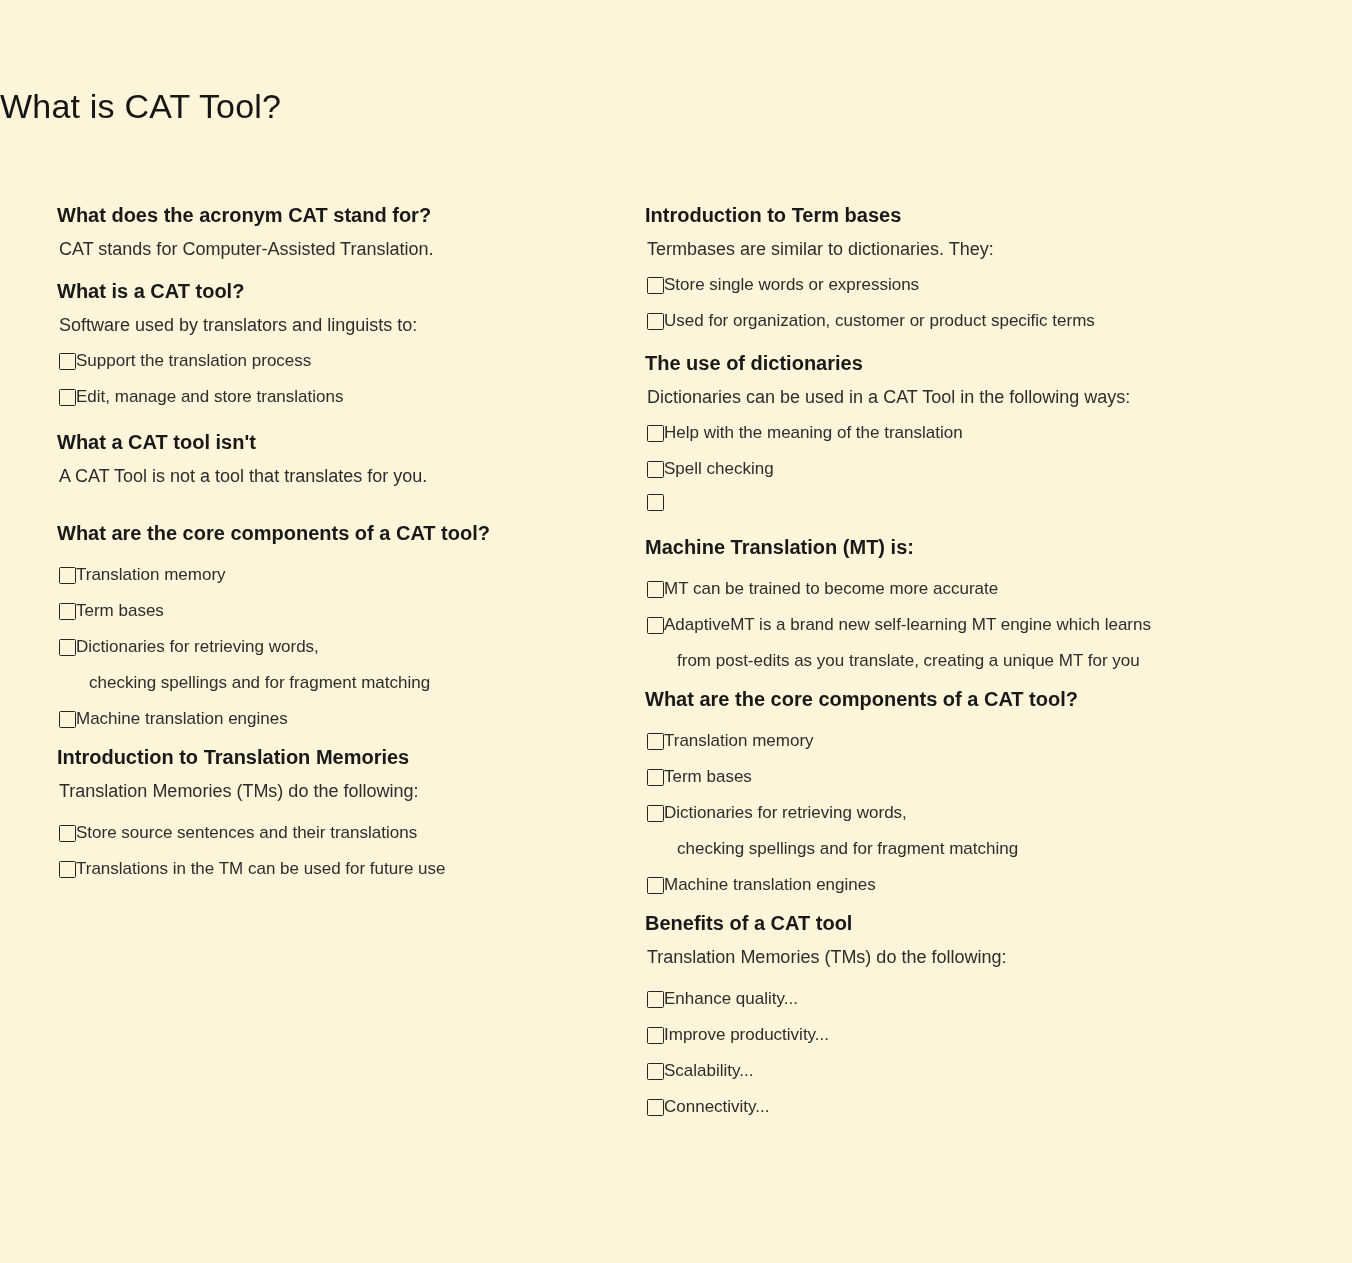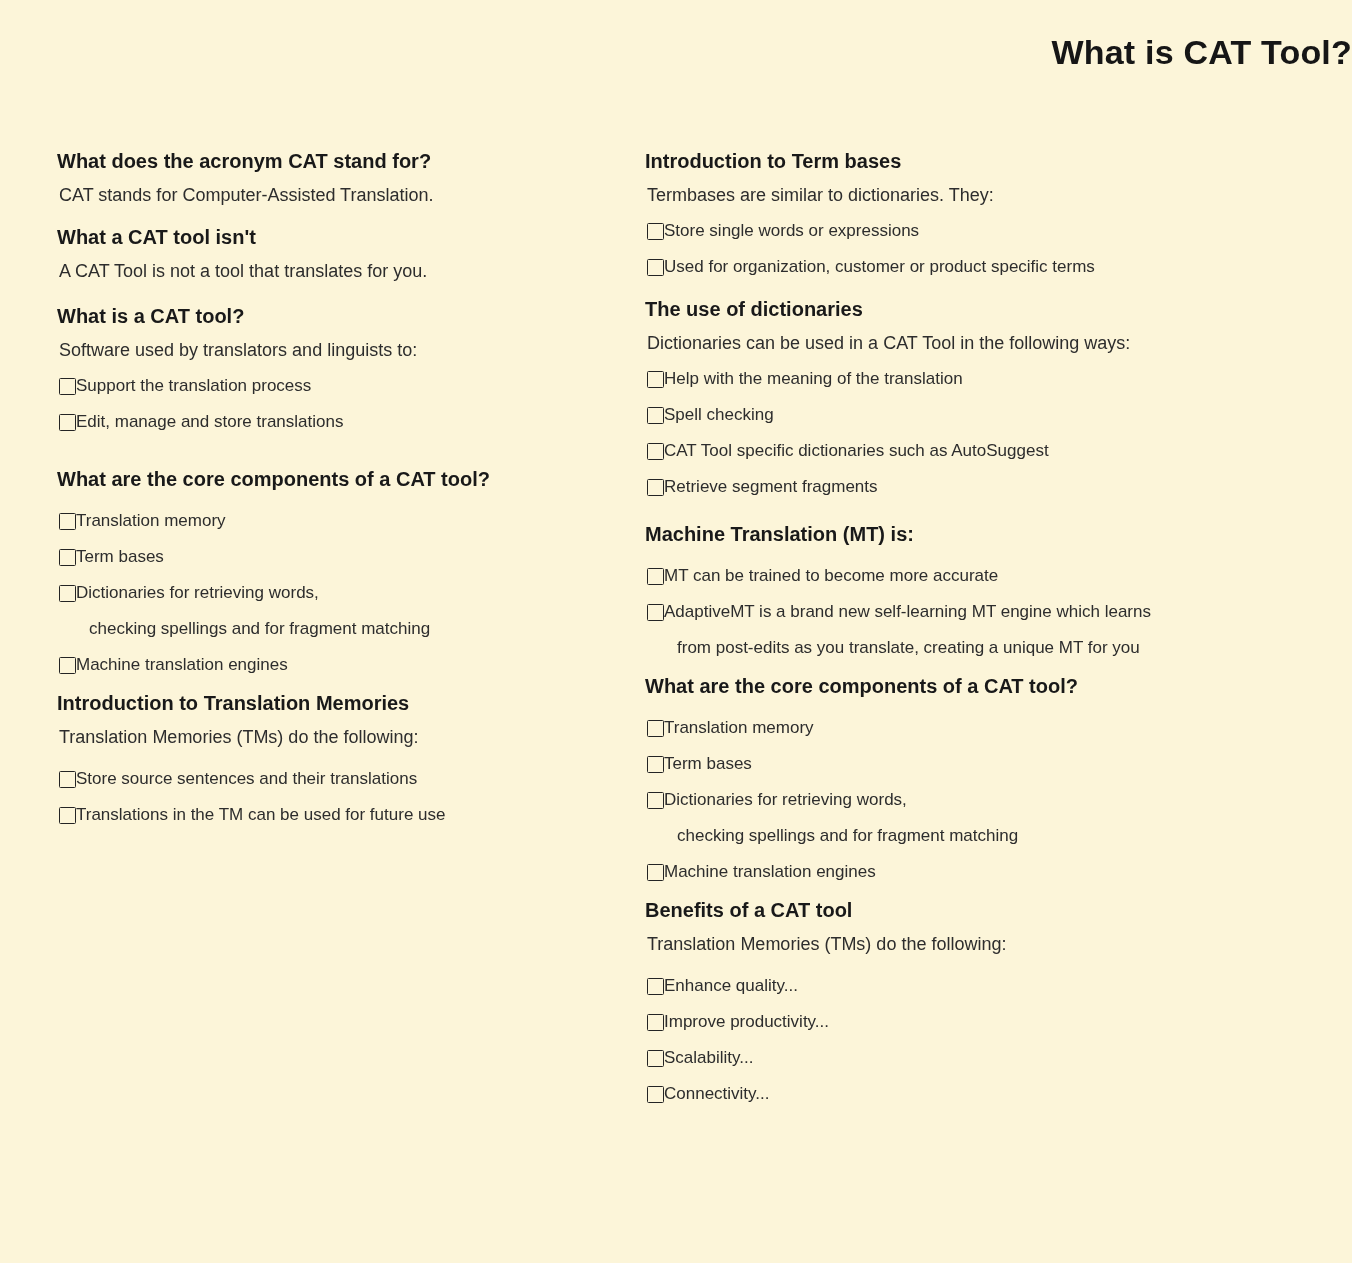--- a/index.html
+++ b/index.html
@@ -10,25 +10,25 @@
     width: 1352px;
     height: 1263px;
     background: #FCF5D9;
     font-family: "Liberation Sans", "DejaVu Sans", sans-serif;
     color: #2b2b2b;
     overflow: hidden;
     position: relative;
   }
   .page-title {
     margin: 0;
-    padding-top: 30px;
-    text-align: right;
+    padding-top: 84px;
+    text-align: left;
     font-size: 34px;
     line-height: 44px;
-    font-weight: 700;
+    font-weight: 400;
     color: #161616;
     letter-spacing: 0.2px;
   }
   .columns {
     display: flex;
     padding-left: 57px;
     margin-top: 62px;
     align-items: flex-start;
   }
   .col {
@@ -98,36 +98,36 @@
 
 <h1 class="page-title">What is CAT Tool?</h1>
 
 <div class="columns">
   <div class="col col-left" id="col-left">
       <section class="section">
         <h2 class="section-heading">What does the acronym CAT stand for?</h2>
         <p class="section-para">CAT stands for Computer-Assisted Translation.</p>
       </section>
       <section class="section">
+        <h2 class="section-heading">What is a CAT tool?</h2>
+        <p class="section-para">Software used by translators and linguists to:</p>
+        <div class="checkbox-row">
+          <span class="checkbox"></span>
+          <span class="checkbox-label">Support the translation process</span>
+        </div>
+        <div class="checkbox-row">
+          <span class="checkbox"></span>
+          <span class="checkbox-label">Edit, manage and store translations</span>
+        </div>
+      </section>
+      <section class="section">
         <h2 class="section-heading">What a CAT tool isn't</h2>
         <p class="section-para">A CAT Tool is not a tool that translates for you.</p>
       </section>
       <section class="section">
-        <h2 class="section-heading">What is a CAT tool?</h2>
-        <p class="section-para">Software used by translators and linguists to:</p>
-        <div class="checkbox-row">
-          <span class="checkbox"></span>
-          <span class="checkbox-label">Support the translation process</span>
-        </div>
-        <div class="checkbox-row">
-          <span class="checkbox"></span>
-          <span class="checkbox-label">Edit, manage and store translations</span>
-        </div>
-      </section>
-      <section class="section">
         <h2 class="section-heading no-para">What are the core components of a CAT tool?</h2>
         <div class="checkbox-row">
           <span class="checkbox"></span>
           <span class="checkbox-label">Translation memory</span>
         </div>
         <div class="checkbox-row">
           <span class="checkbox"></span>
           <span class="checkbox-label">Term bases</span>
         </div>
         <div class="checkbox-row">
@@ -172,25 +172,20 @@
         <div class="checkbox-row">
           <span class="checkbox"></span>
           <span class="checkbox-label">Help with the meaning of the translation</span>
         </div>
         <div class="checkbox-row">
           <span class="checkbox"></span>
           <span class="checkbox-label">Spell checking</span>
         </div>
         <div class="checkbox-row">
           <span class="checkbox"></span>
-          <span class="checkbox-label">CAT Tool specific dictionaries such as AutoSuggest</span>
-        </div>
-        <div class="checkbox-row">
-          <span class="checkbox"></span>
-          <span class="checkbox-label">Retrieve segment fragments</span>
         </div>
       </section>
       <section class="section">
         <h2 class="section-heading no-para">Machine Translation (MT) is:</h2>
         <div class="checkbox-row">
           <span class="checkbox"></span>
           <span class="checkbox-label">MT can be trained to become more accurate</span>
         </div>
         <div class="checkbox-row">
           <span class="checkbox"></span>

